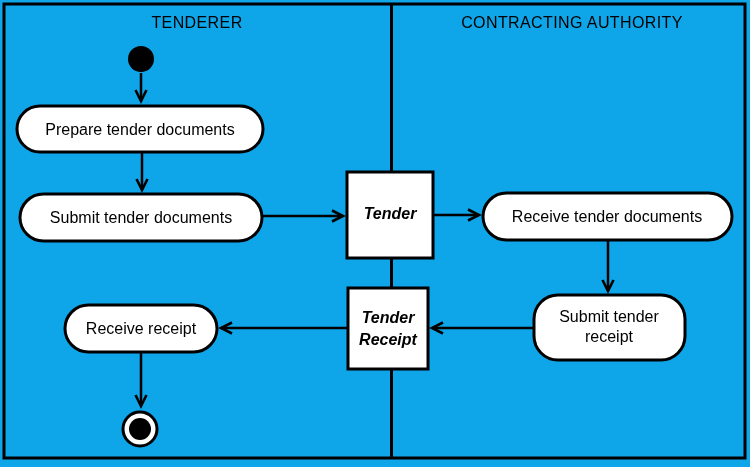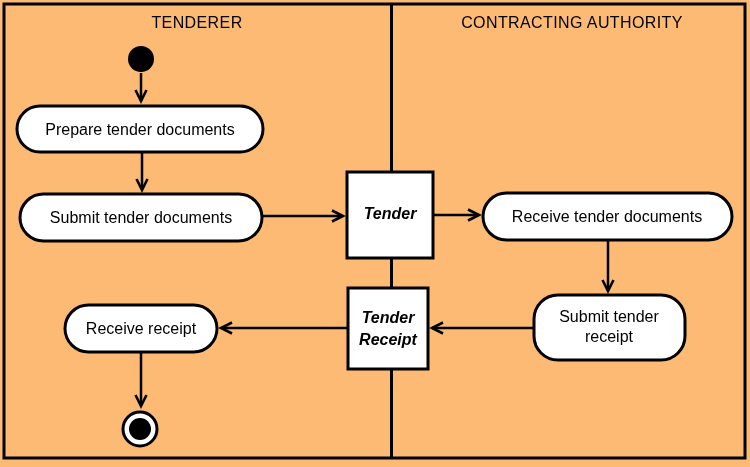--- a/index.html
+++ b/index.html
@@ -4,21 +4,21 @@
 <style>
   html, body {
     margin: 0;
     padding: 0;
     background: #ffffff;
   }
   .stage {
     position: relative;
     width: 750px;
     height: 467px;
-    background: #fdba74;
+    background: #0ea5e9;
     overflow: hidden;
   }
   svg {
     display: block;
   }
   text {
     font-family: "Liberation Sans", sans-serif;
     fill: #000000;
   }
   .lane-title {

